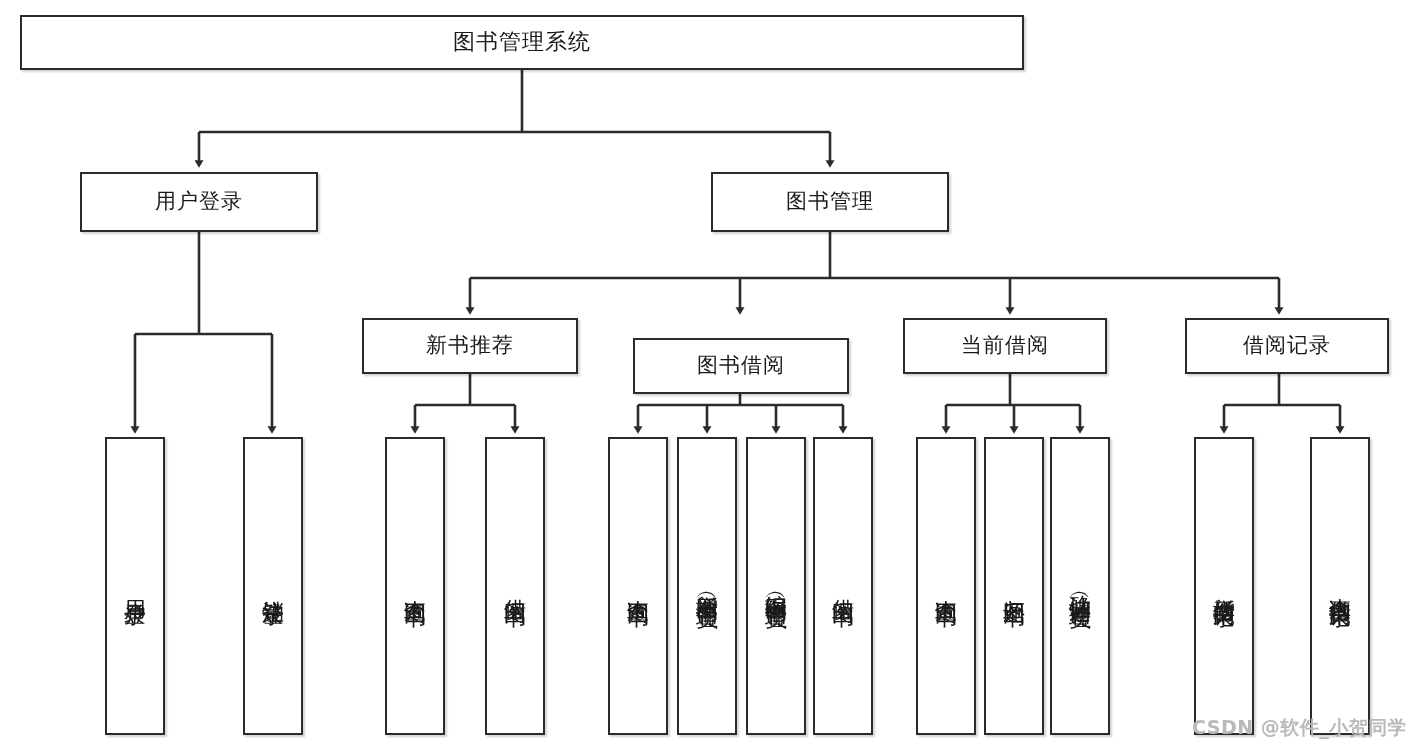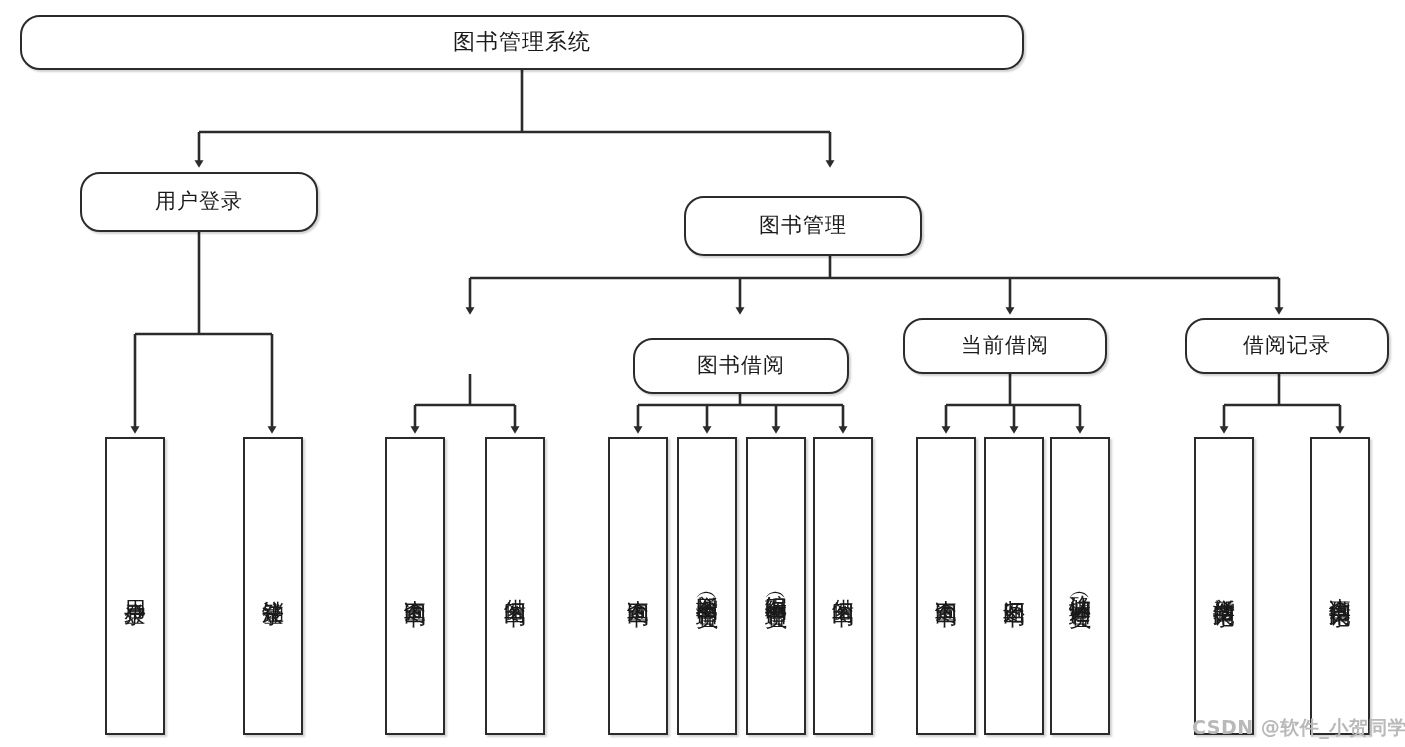--- a/index.html
+++ b/index.html
@@ -25,21 +25,20 @@
     box-shadow: 2px 2px 2px rgba(0,0,0,0.18);
     display: flex;
     align-items: center;
     justify-content: center;
     color: #1a1a1a;
   }
   .node.horiz {
     font-size: 21px;
     letter-spacing: 1px;
     line-height: 1.2;
-    border-radius: 20px;
   }
   .node.root {
     font-size: 22px;
   }
   .node.vert {
     align-items: center;
     justify-content: center;
   }
   .vlabel {
     writing-mode: vertical-rl;
@@ -118,22 +117,23 @@
       <path d="M1279,374 L1279,405"></path>
       <path d="M1224,405 L1340,405"></path>
       <path d="M1224,405 L1224,430" marker-end="url(#arrow)"></path>
       <path d="M1340,405 L1340,430" marker-end="url(#arrow)"></path>
     </g>
   </svg>
 
   <div class="node horiz root" style="left: 20px; top: 15px; width: 1004px; height: 55px;">图书管理系统</div>
 
   <div class="node horiz" style="left: 80px; top: 172px; width: 238px; height: 60px;">用户登录</div>
-  <div class="node horiz" style="left: 684px; top: 172px; width: 238px; height: 60px; margin-top: 24px;">图书管理</div>
+  <div class="node horiz" style="left: 711px; top: 172px; width: 238px; height: 60px;">图书管理</div>
 
+  <div class="node horiz" style="left: 362px; top: 318px; width: 216px; height: 56px;">新书推荐</div>
   <div class="node horiz" style="left: 633px; top: 318px; width: 216px; height: 56px; margin-top: 20px;">图书借阅</div>
   <div class="node horiz" style="left: 903px; top: 318px; width: 204px; height: 56px;">当前借阅</div>
   <div class="node horiz" style="left: 1185px; top: 318px; width: 204px; height: 56px;">借阅记录</div>
 
   <div class="node vert" style="left: 105px; top: 437px; width: 60px; height: 298px;">
     <span class="vlabel">用户登录</span>
   </div>
   <div class="node vert" style="left: 243px; top: 437px; width: 60px; height: 298px;">
     <span class="vlabel">注销登录</span>
   </div>

